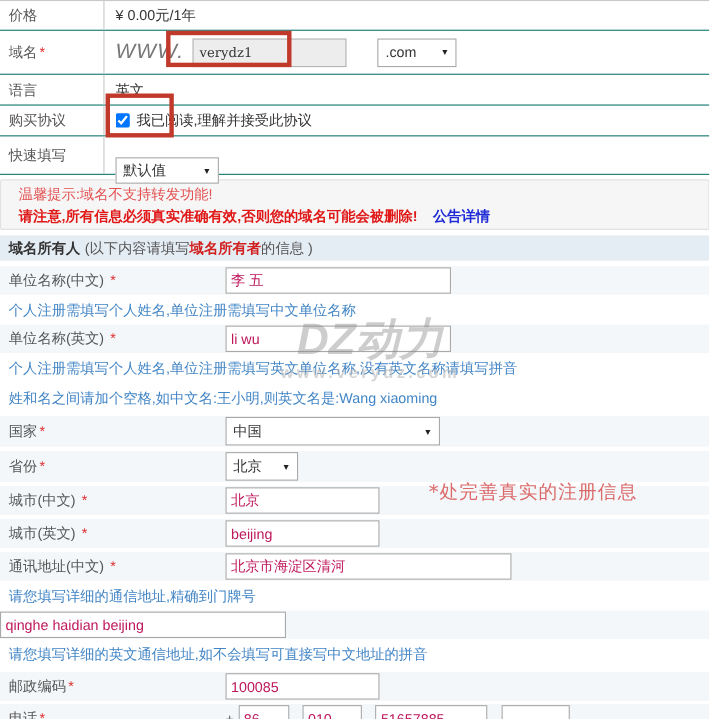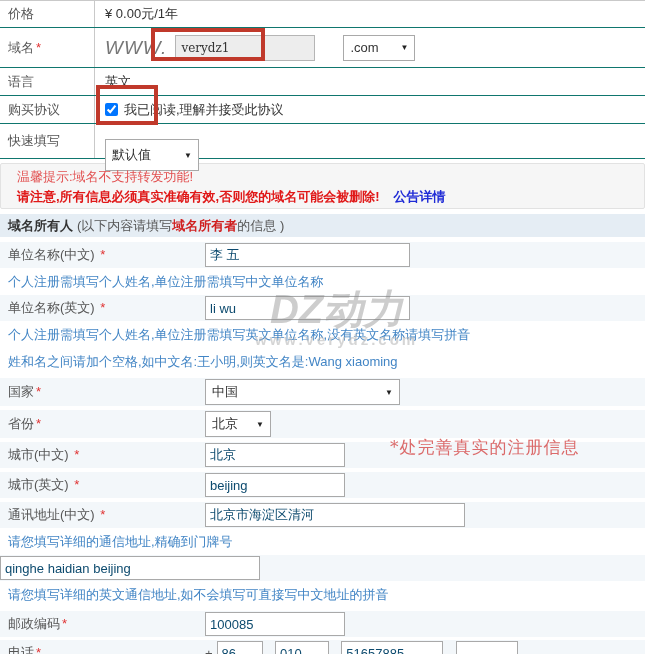--- a/index.html
+++ b/index.html
@@ -15,39 +15,39 @@
   .trow .tvalue{flex:1;display:flex;align-items:center;padding-left:10px;}
   .h26{height:26px}.h39{height:39px}.h27{height:27px}.h34{height:34px}
   .req{color:#e03333;margin-left:2px;}
   .www{font-style:italic;color:#777;font-size:19px;letter-spacing:1px;margin-right:8px;}
   .domain-input{width:128px;height:24px;border:1px solid #b5b5b5;background:#ededed;
     font-family:"DejaVu Serif",serif;font-size:12px;padding:0 5px;color:#333;}
   .sel{border:1px solid #a9a9a9;background:#fff;display:flex;align-items:center;
     justify-content:space-between;padding:0 6px;box-sizing:border-box;cursor:default;}
   .chev{font-size:8px;color:#222;margin-left:6px;}
   .sel-tld{width:72px;height:26px;margin-left:28px;}
-  .sel-quick{width:94px;height:32px;margin-top:28px;}
+  .sel-quick{width:94px;height:24px;margin-top:28px;}
   .agree-box{margin:0 6px 0 0;}
   
   .notice-panel{margin-top:4px;background:#f6f6f6;border:1px solid #e2e2e2;border-radius:2px;
     padding:3px 16px;height:38px;}
   .notice-tip{color:#e25050;line-height:20px;}
   .notice-warn{color:#e01818;font-weight:bold;line-height:20px;}
   .notice-link{color:#1f2bd6;font-weight:bold;margin-left:14px;text-decoration:none;cursor:pointer;}
   
   .sec-head{margin-top:5px;height:23px;background:#e5edf4;display:flex;align-items:center;padding-left:8px;}
   .sec-title{font-weight:bold;color:#333;}
   .sec-sub{color:#555;margin-left:4px;}
   .sec-red{color:#d02020;font-weight:bold;}
   
   .frow{display:flex;align-items:center;height:26px;background:#f3f7fa;}
   .frow.tall{height:28px;}
   .mt3{margin-top:3px}.mt4{margin-top:4px}.mt5{margin-top:5px}
   .flabel{width:205px;padding-left:8px;box-sizing:border-box;color:#555;}
-  .fin{border:1px solid #a9a9a9;height:22px;font-size:13px;padding:0 4px;color:#0c4a6e;
+  .fin{border:1px solid #a9a9a9;height:22px;font-size:13px;padding:0 4px;color:#be185d;
     font-family:"Liberation Sans","DejaVu Sans",sans-serif;box-sizing:content-box;background:#fff;}
   .w195{width:195px}.w130{width:130px}.w250{width:250px}
   .sel-country{width:195px;height:26px;}
   .sel-province{width:66px;height:26px;}
   .hint{padding:6px 8px 5px;color:#4285c5;line-height:16px;background:#fff;}
   .phone-group{display:flex;align-items:center;gap:4px;}
   .phone-sep{color:#555;}
   .ph-cc{width:36px}.ph-area{width:44px}.ph-num{width:92px}.ph-ext{width:52px}
   
   .annotation{position:absolute;left:390px;top:436px;font-size:17px;color:#db6a6a;

